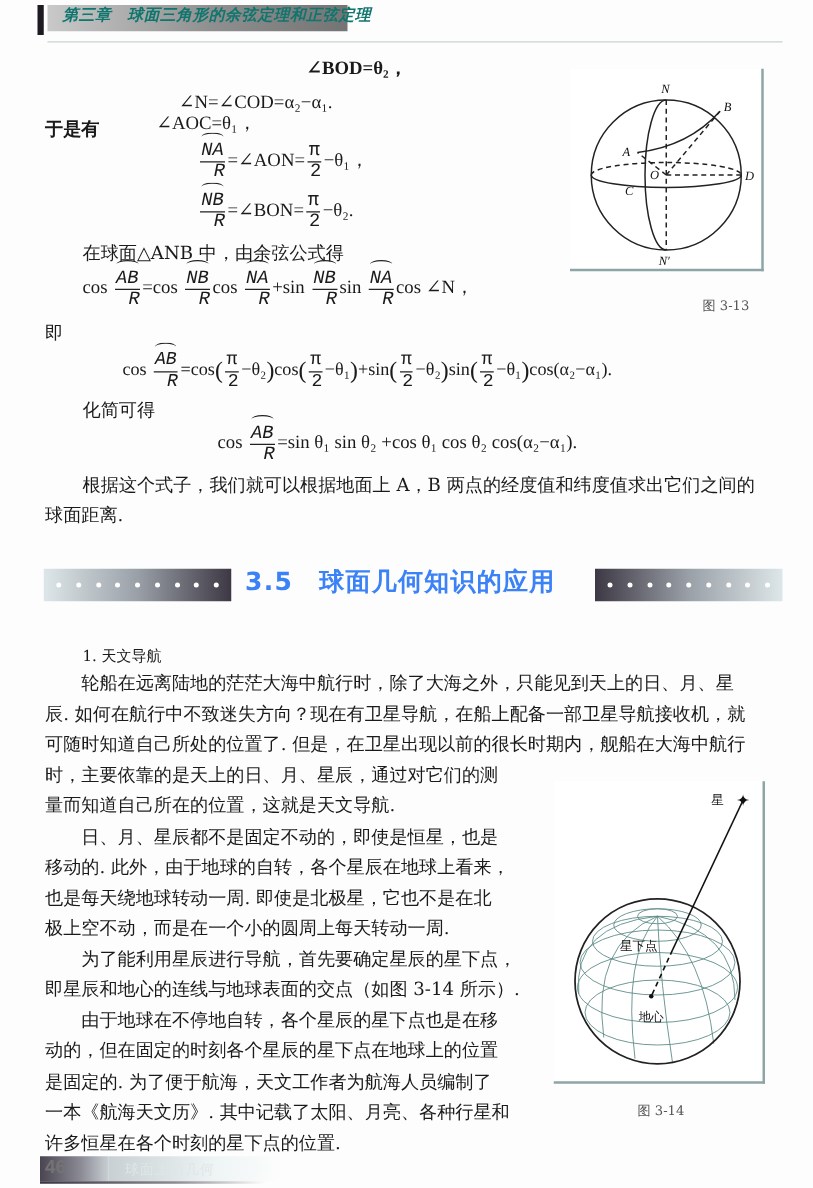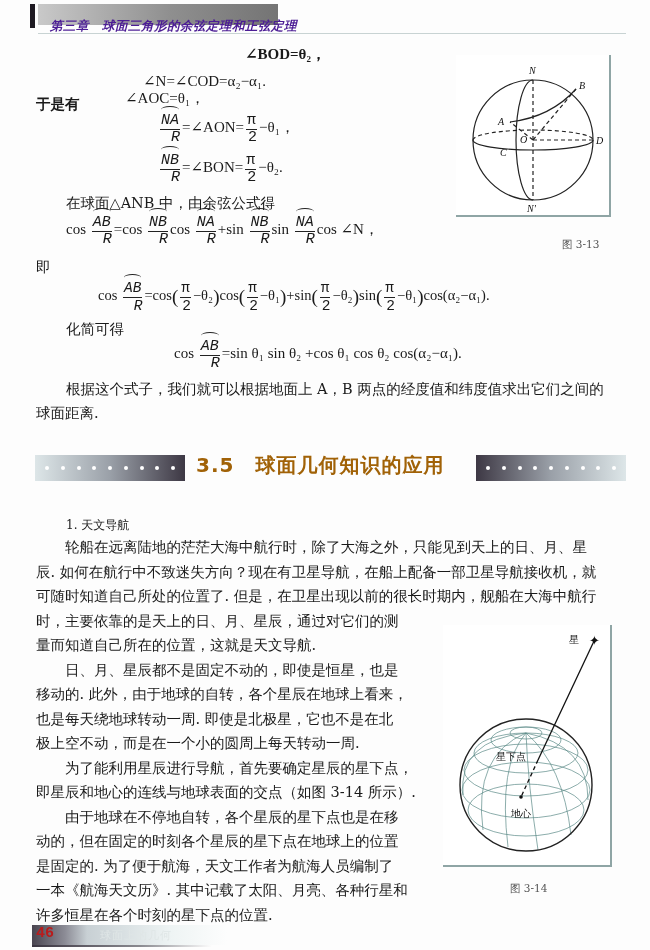--- a/index.html
+++ b/index.html
@@ -3,53 +3,53 @@
 <meta charset="utf-8">
 <style>
   html,body{margin:0;padding:0;}
   body{width:650px;height:950px;background:#fdfdfd;position:relative;overflow:hidden;
        font-family:"DejaVu Serif","Liberation Serif",serif;color:#1a1a1a;}
   .abs{position:absolute;}
   
   .hdr-mark{left:30px;top:4px;width:5px;height:24px;background:#1e1a22;}
   .hdr-bar{left:38px;top:4px;width:240px;height:21px;
            background:linear-gradient(90deg,#c9c9c9 0%,#8f8f8f 55%,#747474 100%);}
-  .hdr-text{left:50px;top:18px;font-family:Liberation Serif, serif;
-            font-size:12.5px;font-weight:bold;font-style:italic;color:#4c1d95;letter-spacing:0.5px;}
+  .hdr-text{left:50px;top:4px;font-family:Liberation Serif, serif;
+            font-size:12.5px;font-weight:bold;font-style:italic;color:#0f766e;letter-spacing:0.5px;}
   .hdr-rule{left:38px;top:33px;width:588px;height:1px;background:#c8d3d3;}
   
   .t{font-size:14.5px;line-height:18px;white-space:nowrap;}
   .m{font-family:"Liberation Serif","DejaVu Serif",serif;font-size:15px;white-space:nowrap;}
   i.v{font-style:italic;}
   .frac{display:inline-block;vertical-align:middle;text-align:right;margin:0 2px;font-family:Liberation Mono, monospace;}
   .frac .n{display:block;border-bottom:1px solid #222;padding:0 1px;line-height:17px;position:relative;}
   .frac .d{display:block;line-height:16px;}
   .arc{position:absolute;left:1px;right:1px;top:-6px;height:6px;border-top:1.2px solid #222;border-radius:50% 50% 0 0;}
   .par{font-size:19px;font-weight:normal;vertical-align:middle;}
   .para{font-size:14.5px;line-height:24.5px;text-align:justify;}
   
   .sec-left{left:35px;top:455px;width:150px;height:26px;
             background:linear-gradient(90deg,#dde6e8 0%,#9aa0a8 50%,#3d3844 100%);}
   .sec-right{left:476px;top:455px;width:150px;height:26px;
              background:linear-gradient(90deg,#3d3844 0%,#9aa0a8 50%,#dde6e8 100%);}
   .dots{position:absolute;top:11px;left:10px;right:10px;display:flex;justify-content:space-between;}
   .dots span{width:4px;height:4px;border-radius:50%;background:#fff;}
   .sec-title{left:196px;top:452px;font-family:"DejaVu Sans","Liberation Sans",sans-serif;
-             font-size:20px;font-weight:bold;color:#a16207;letter-spacing:1px;white-space:nowrap;}
+             font-size:20px;font-weight:bold;color:#3b82f6;letter-spacing:1px;white-space:nowrap;}
   .fig-box{border-right:2px solid #8fa5a5;border-bottom:2px solid #8fa5a5;background:#fff;}
   .cap{font-size:10.5px;color:#555;font-family:"DejaVu Serif","Liberation Serif",serif;}
   
   .foot-box{left:32px;top:925px;width:55px;height:20px;
             background:linear-gradient(90deg,#4a4550 0%,#8c8c96 60%,#c8d0d4 100%);}
   .foot-fade{left:87px;top:925px;width:140px;height:20px;
              background:linear-gradient(90deg,#c8d0d4 0%,#eef4f4 60%,#fdfdfd 100%);}
   .foot-rule{left:32px;top:945px;width:180px;height:2px;
              background:linear-gradient(90deg,#3a3440 0%,#8a8a90 60%,#fdfdfd 100%);}
-  .foot-num{left:36px;top:925px;font-family:Liberation Mono, monospace;
-            font-size:15px;font-weight:bold;color:#b91c1c;}
+  .foot-num{left:36px;top:925px;font-family:Liberation Sans, sans-serif;
+            font-size:15px;font-weight:bold;color:#737373;}
   .foot-txt{left:100px;top:928px;font-family:"DejaVu Sans","Liberation Sans",sans-serif;
             font-size:11px;color:#dfe6e6;letter-spacing:1px;}
 </style>
 </head>
 <body>
 
 <div class="abs hdr-mark"></div>
 <div class="abs hdr-bar"></div>
 <div class="abs hdr-text">第三章　球面三角形的余弦定理和正弦定理</div>
 <div class="abs hdr-rule"></div>

